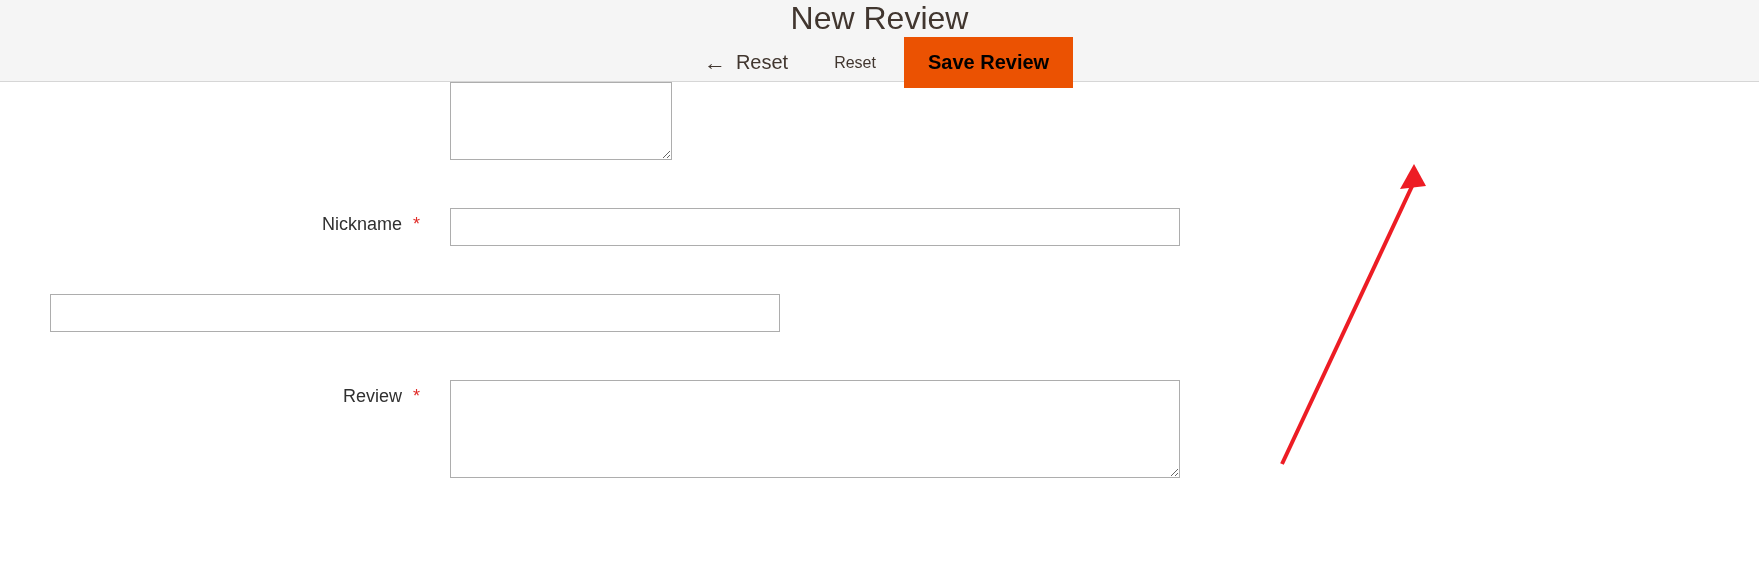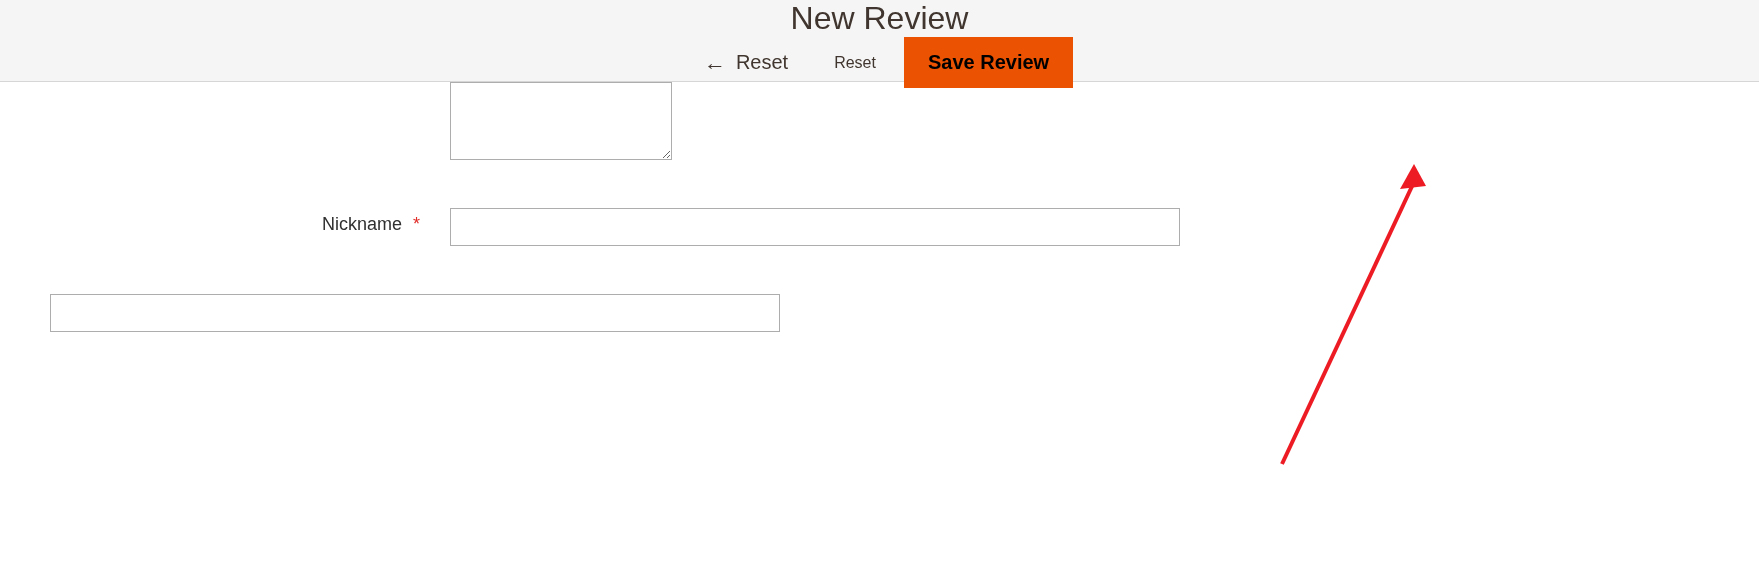--- a/index.html
+++ b/index.html
@@ -164,19 +164,28 @@
       <input type="text" class="text-input" value="" style="">
     </div>
   </div>
 
   <div class="form-row">
     <div class="input-col">
       <input type="text" class="text-input" value="" style="">
     </div>
   </div>
 
+  <div class="form-row">
+    <div class="label-col">
+      <span>Review</span>
+      <span class="required-mark">*</span>
+    </div>
+    <div class="input-col">
+      <textarea class="textarea-review" style=""></textarea>
+    </div>
+  </div>
 
   <svg class="arrow-overlay" width="200" height="320" viewBox="0 0 200 320">
     <line x1="20" y1="300" x2="152" y2="18" stroke="#ed1c24" stroke-width="4"></line>
     <polygon points="152,0 138,25 164,22" fill="#ed1c24"></polygon>
   </svg>
 
 </div>
 
 </body></html>

